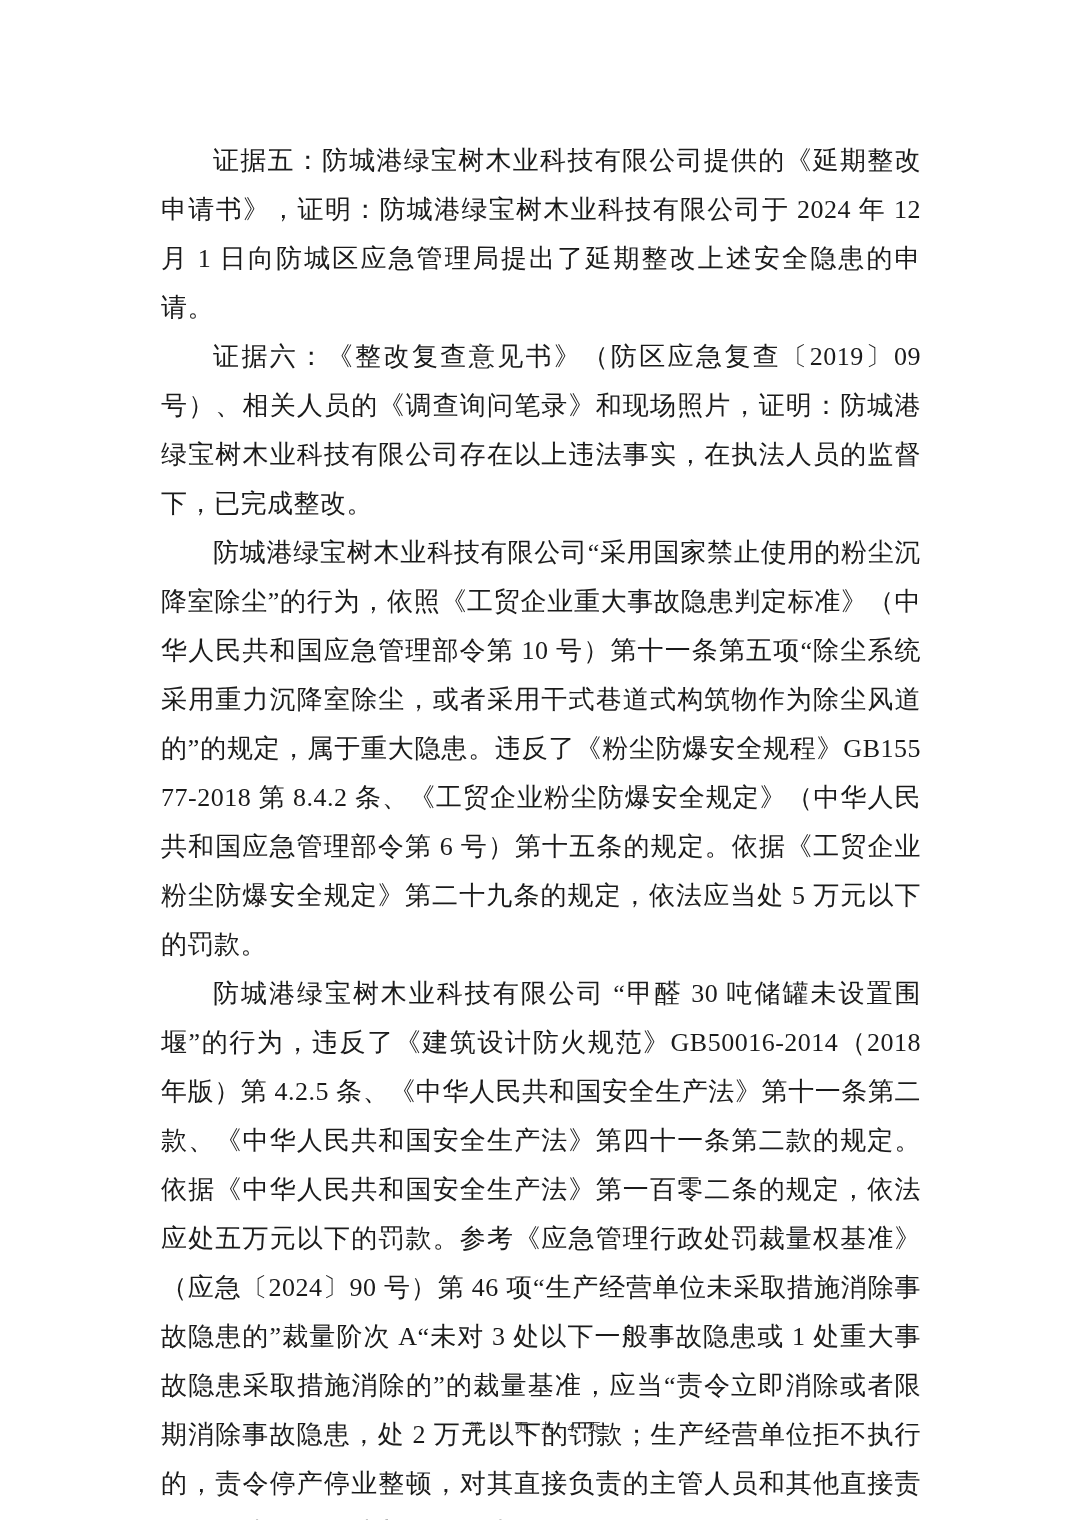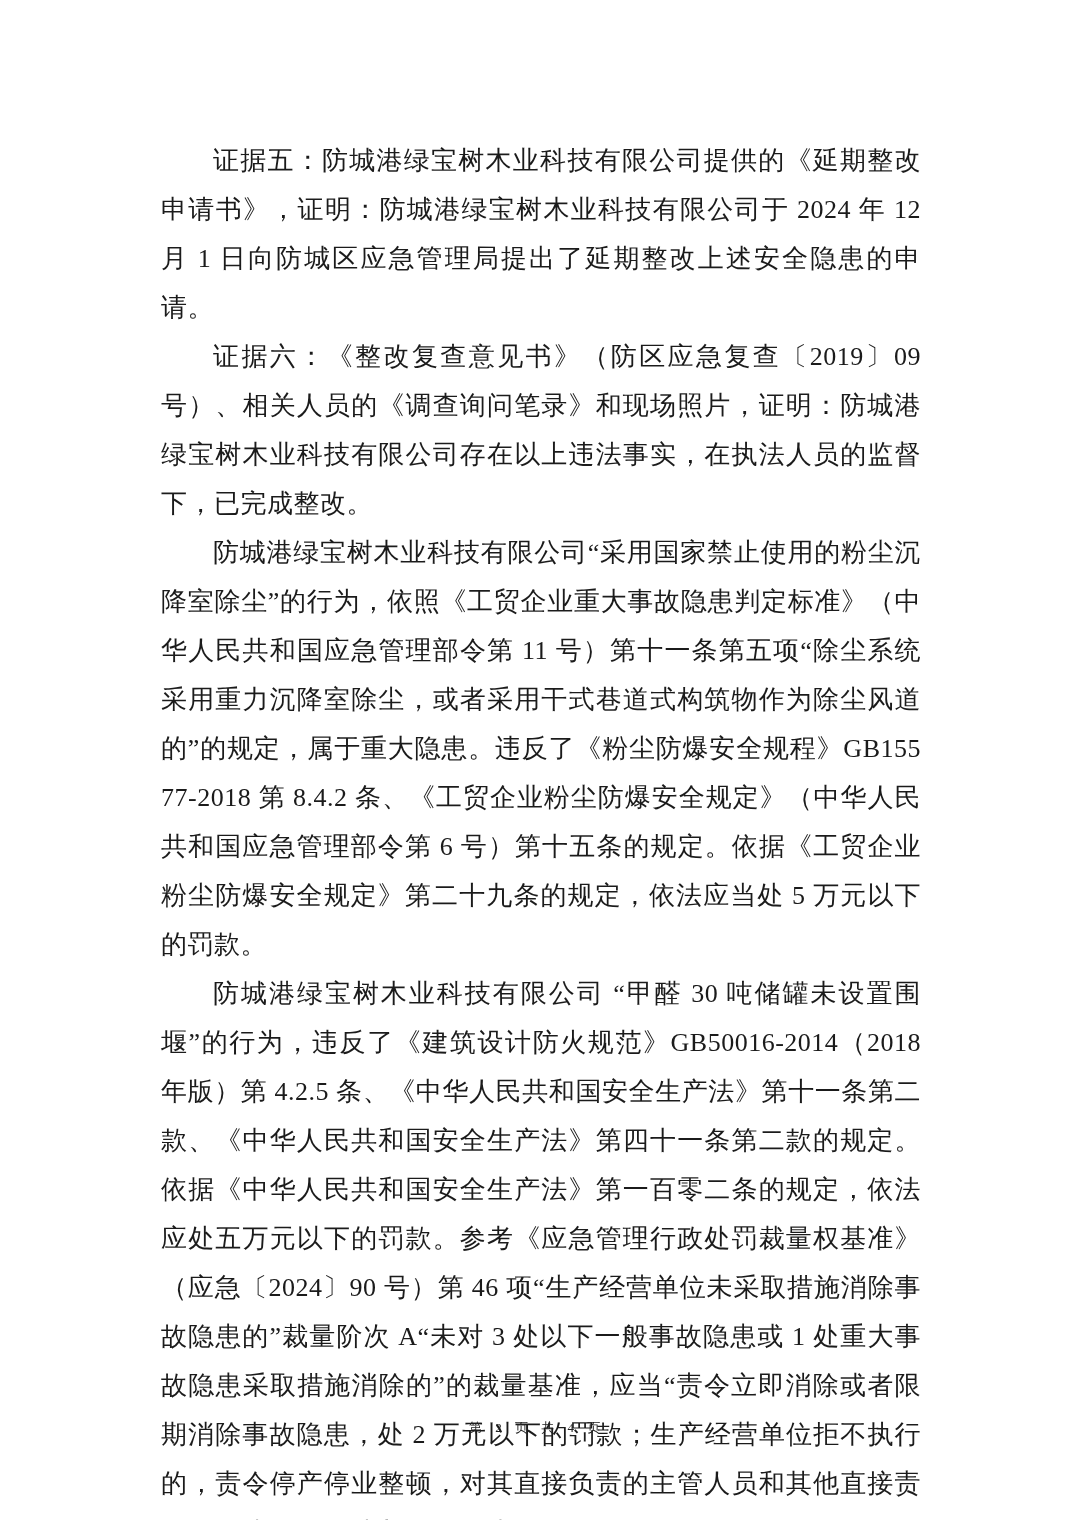--- a/index.html
+++ b/index.html
@@ -46,19 +46,19 @@
   }
 </style>
 </head>
 <body>
 
 <div class="page">
 
   <div class="content">
     <p>证据五：防城港绿宝树木业科技有限公司提供的《延期整改申请书》，证明：防城港绿宝树木业科技有限公司于 2024 年 12 月 1 日向防城区应急管理局提出了延期整改上述安全隐患的申请。</p>
     <p>证据六：《整改复查意见书》（防区应急复查〔2019〕09 号）、相关人员的《调查询问笔录》和现场照片，证明：防城港绿宝树木业科技有限公司存在以上违法事实，在执法人员的监督下，已完成整改。</p>
-    <p>防城港绿宝树木业科技有限公司“采用国家禁止使用的粉尘沉降室除尘”的行为，依照《工贸企业重大事故隐患判定标准》（中华人民共和国应急管理部令第 11 号）第十一条第五项“除尘系统采用重力沉降室除尘，或者采用干式巷道式构筑物作为除尘风道的”的规定，属于重大隐患。违反了《粉尘防爆安全规程》GB15577-2018 第 8.4.2 条、《工贸企业粉尘防爆安全规定》（中华人民共和国应急管理部令第 6 号）第十五条的规定。依据《工贸企业粉尘防爆安全规定》第二十九条的规定，依法应当处 5 万元以下的罚款。</p>
+    <p>防城港绿宝树木业科技有限公司“采用国家禁止使用的粉尘沉降室除尘”的行为，依照《工贸企业重大事故隐患判定标准》（中华人民共和国应急管理部令第 10 号）第十一条第五项“除尘系统采用重力沉降室除尘，或者采用干式巷道式构筑物作为除尘风道的”的规定，属于重大隐患。违反了《粉尘防爆安全规程》GB15577-2018 第 8.4.2 条、《工贸企业粉尘防爆安全规定》（中华人民共和国应急管理部令第 6 号）第十五条的规定。依据《工贸企业粉尘防爆安全规定》第二十九条的规定，依法应当处 5 万元以下的罚款。</p>
     <p>防城港绿宝树木业科技有限公司 “甲醛 30 吨储罐未设置围堰”的行为，违反了《建筑设计防火规范》GB50016-2014（2018 年版）第 4.2.5 条、《中华人民共和国安全生产法》第十一条第二款、《中华人民共和国安全生产法》第四十一条第二款的规定。依据《中华人民共和国安全生产法》第一百零二条的规定，依法应处五万元以下的罚款。参考《应急管理行政处罚裁量权基准》（应急〔2024〕90 号）第 46 项“生产经营单位未采取措施消除事故隐患的”裁量阶次 A“未对 3 处以下一般事故隐患或 1 处重大事故隐患采取措施消除的”的裁量基准，应当“责令立即消除或者限期消除事故隐患，处 2 万元以下的罚款；生产经营单位拒不执行的，责令停产停业整顿，对其直接负责的主管人员和其他直接责任人员处 5 万元以上 7 万元以下的罚款”。</p>
   </div>
 
   <div class="footer">第 2 页 共 4 页</div>
 
 </div>
 
 </body></html>

